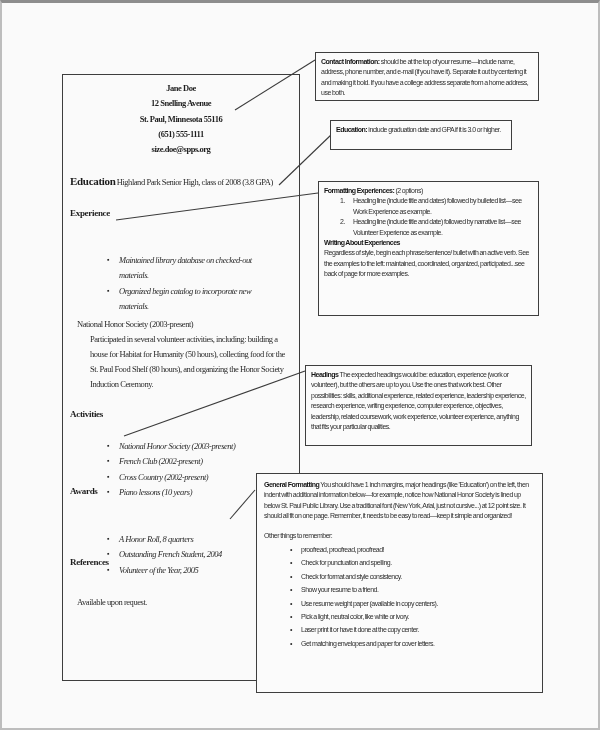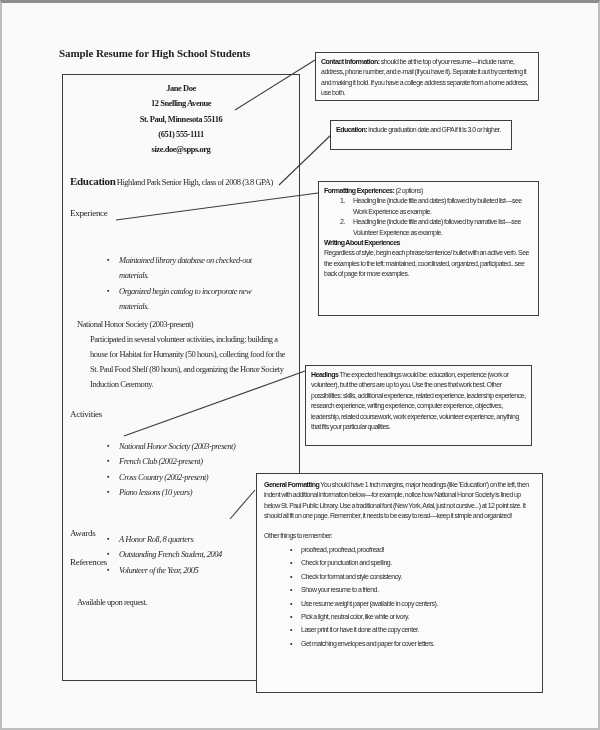--- a/index.html
+++ b/index.html
@@ -14,21 +14,21 @@
     position:absolute;left:57px;top:44px;
     font:bold 11px "Liberation Serif",serif;letter-spacing:-0.1px;color:#1d1d1d;
   }
   .resume-box{
     position:absolute;left:60px;top:71px;width:238px;height:607px;
     border:1px solid #3d3d3d;box-sizing:border-box;z-index:1;
   }
   .r-text{position:absolute;font-size:8.5px;letter-spacing:-0.45px;line-height:15.3px;color:#2a2a2a;z-index:1;}
   .r-center{left:60px;width:238px;text-align:center;}
   .r-bold{font-weight:bold;color:#1e1e1e;}
-  .r-head{font-weight:normal;font-size:9px;letter-spacing:-0.3px;color:#1c1c1c;}
+  .r-head{font-weight:bold;font-size:9px;letter-spacing:-0.3px;color:#1c1c1c;}
   .r-label{display:inline-block;width:45px;font-weight:bold;font-size:11px;letter-spacing:-0.3px;color:#1c1c1c;}
   ul.r-bullets{margin:16px;padding:0 0 0 14px;list-style:none;font-style:italic;}
   ul.r-bullets li{position:relative;padding-left:12px;line-height:15.3px;}
   ul.r-bullets li::before{content:"▪";position:absolute;left:0;top:0;font-size:7px;line-height:15.3px;}
   .r-narrative{width:198px;line-height:14.9px;}
   
   svg.lines{position:absolute;left:0;top:0;z-index:2;pointer-events:none;}
   
   .callout{
     position:absolute;background:#fbfbfb;border:1px solid #3e3e3e;box-sizing:border-box;
@@ -47,21 +47,20 @@
   ul.c-bullets{margin:2px 0 0 0;padding:0 0 0 26px;list-style:none;}
   ul.c-bullets li{position:relative;padding-left:11px;line-height:13.4px;}
   ul.c-bullets li::before{content:"•";position:absolute;left:0;top:0;}
   .c-gap{height:9px;}
 </style>
 </head>
 <body>
 
 <div class="canvas">
 
-  <div class="page-title">Sample Resume for High School Students</div>
 
   <div class="resume-box"></div>
 
   <div class="r-text r-center" style="top:78px;">
     <div class="r-bold">Jane Doe</div>
     <div class="r-bold">12 Snelling Avenue</div>
     <div class="r-bold">St. Paul, Minnesota 55116</div>
     <div class="r-bold">(651) 555-1111</div>
     <div class="r-bold">size.doe@spps.org</div>
   </div>
@@ -88,21 +87,21 @@
   <div class="r-text r-head" style="left:68px;top:404px;">Activities</div>
   <div class="r-text" style="left:75px;top:420px;width:215px;">
     <ul class="r-bullets">
       <li>National Honor Society (2003-present)</li>
       <li>French Club (2002-present)</li>
       <li>Cross Country (2002-present)</li>
       <li>Piano lessons (10 years)</li>
     </ul>
   </div>
 
-  <div class="r-text r-head" style="left:68px;top:523px;">Awards</div>
+  <div class="r-text r-head" style="left:68px;top:481px;">Awards</div>
   <div class="r-text" style="left:75px;top:513px;width:215px;">
     <ul class="r-bullets">
       <li>A Honor Roll, 8 quarters</li>
       <li>Outstanding French Student, 2004</li>
       <li>Volunteer of the Year, 2005</li>
     </ul>
   </div>
 
   <div class="r-text r-head" style="left:68px;top:552px;">References</div>
   <div class="r-text" style="left:75px;top:592px;">Available upon request.</div>

